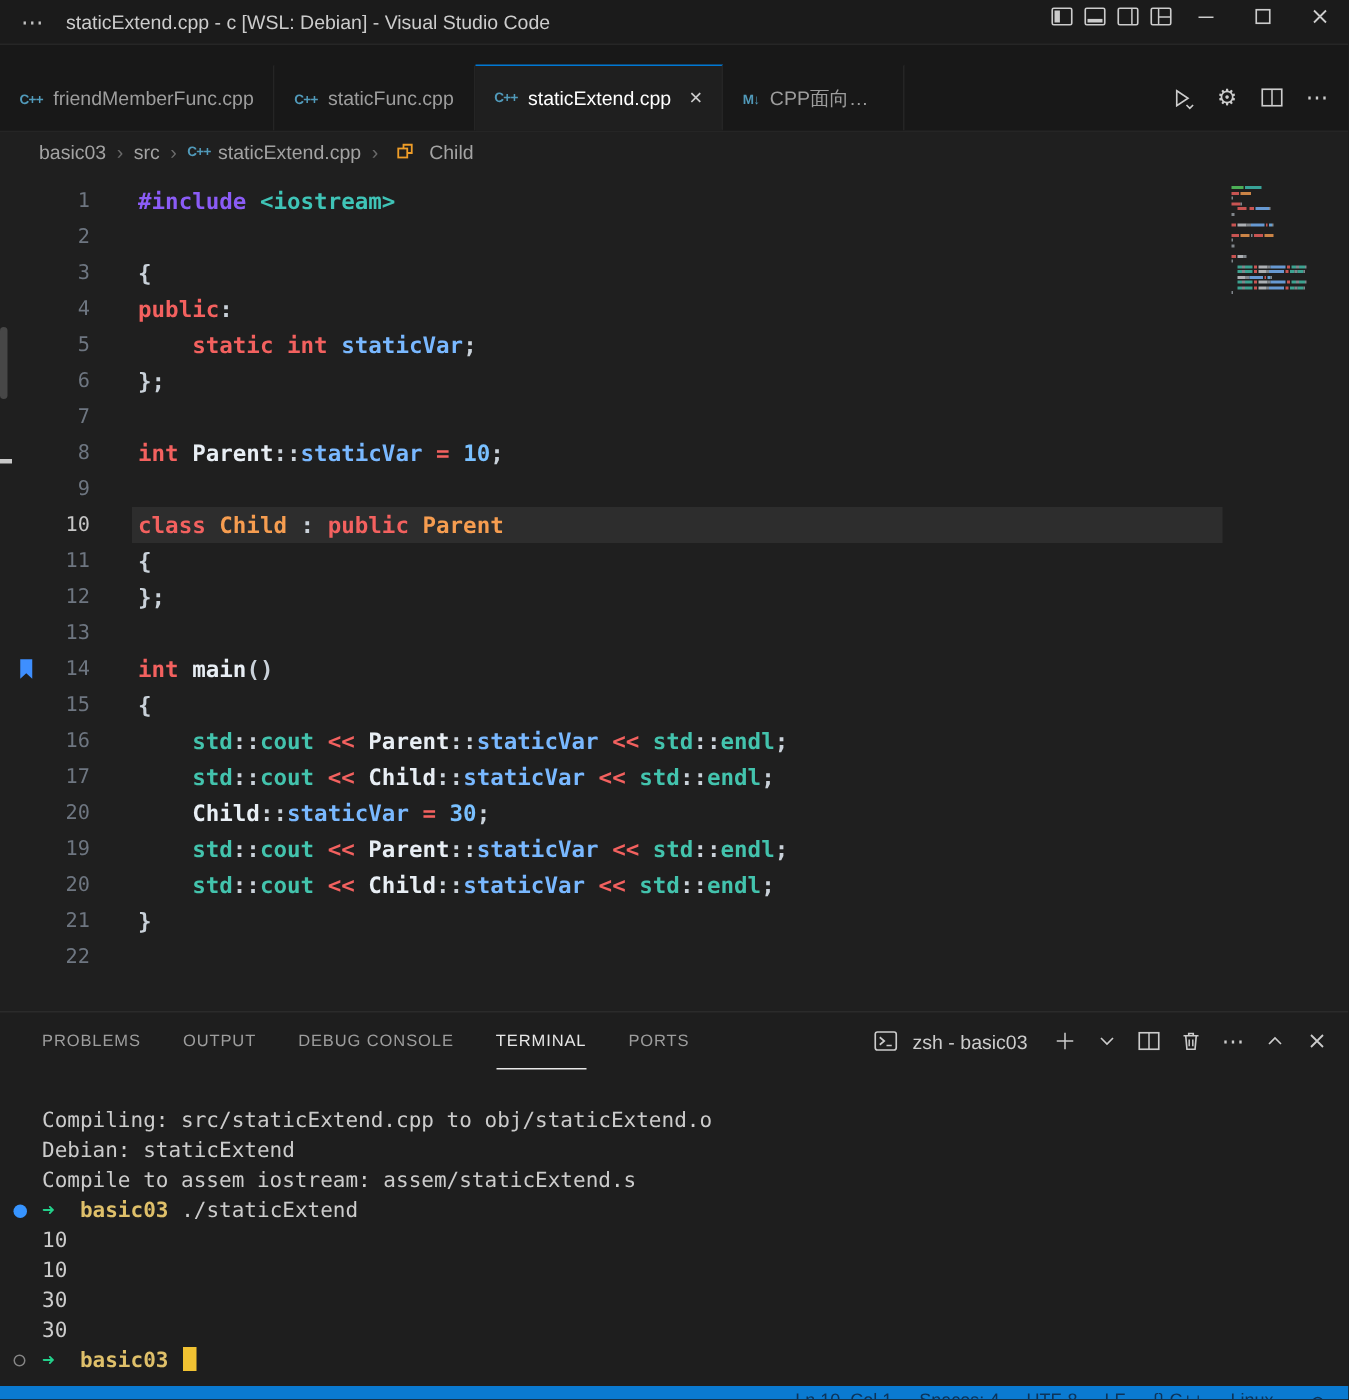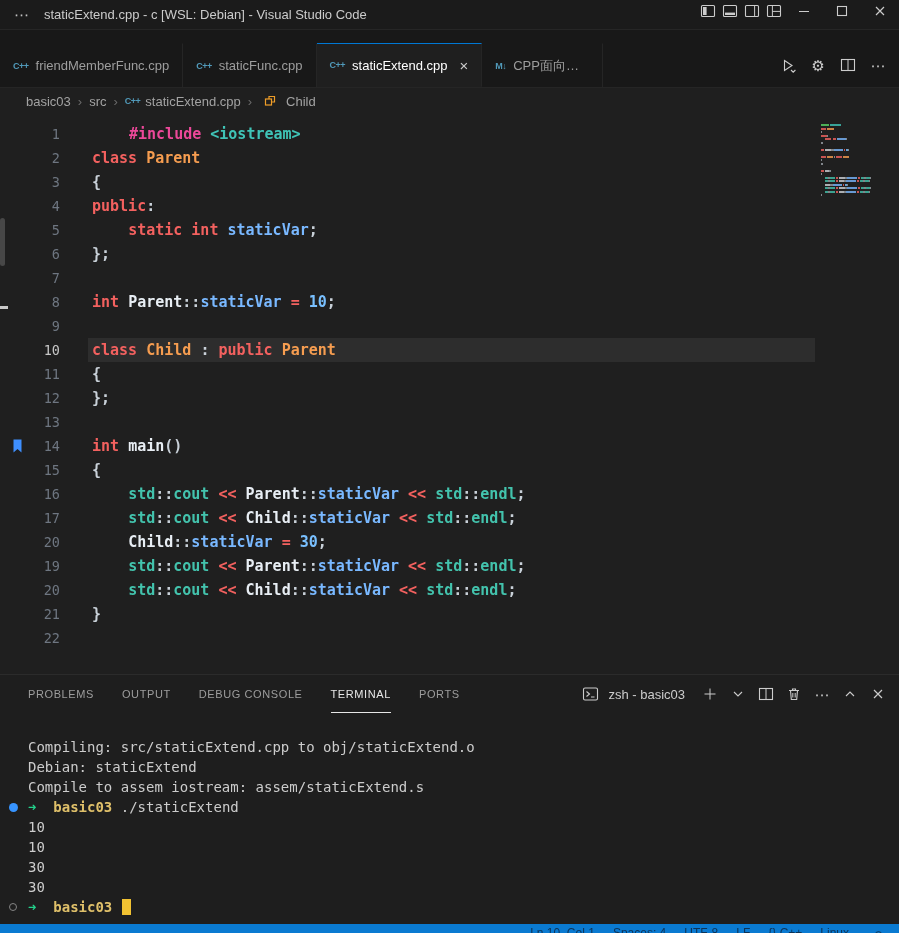--- a/index.html
+++ b/index.html
@@ -44,21 +44,21 @@
   .ln { flex:0 0 60px; text-align:right; color:#6e7681; font-size:13.5px; position:relative; }
   .row.active .ln { color:#c6c6c6; }
   .code { padding-left:32px; white-space:pre; font-weight:bold; }
   .bookmark { position:absolute; left:12px; top:5px; }
 
   .tk-r { color:#f3615f; }   
   .tk-o { color:#f69d50; }   
   .tk-b { color:#79b8ff; }   
   .tk-n { color:#79c0ff; }   
   .tk-t { color:#43c3ad; }   
-  .tk-g { color:#ec4899;margin-left:37px; }   
+  .tk-g { color:#8b5cf6; }   
   .tk-s { color:#3fc4b7; }   
   .tk-p { color:#c9d1d9; }   
   .tk-w { color:#e8eef4; }   
 
   .minimap { position:absolute; top:10px; right:20px; width:58px; }
   .mm-line { display:flex; height:2px; margin-bottom:1.5px; }
   .mm-tok { height:2px; opacity:.8; }
 
   .edge-thumb { position:absolute; left:0; top:104px; width:5px; height:48px; background:#474747; border-radius:2.5px; }
   .edge-dash  { position:absolute; left:0; top:192px; width:8px; height:3px; background:#c8c8c8; }
@@ -214,21 +214,20 @@
   <div class="editor">
     <span class="edge-thumb"></span>
     <span class="edge-dash"></span>
     <div class="lines" id="lines">
         <div class="row">
           <span class="ln">1</span>
           <span class="code"><span class="tk-g">#include</span><span class="tk-p"> </span><span class="tk-s">&lt;iostream&gt;</span></span>
         </div>
         <div class="row">
           <span class="ln">2</span>
-          <span class="code"><span class="tk-r">class</span><span class="tk-p"> </span><span class="tk-o">Parent</span></span>
         </div>
         <div class="row">
           <span class="ln">3</span>
           <span class="code"><span class="tk-p">{</span></span>
         </div>
         <div class="row">
           <span class="ln">4</span>
           <span class="code"><span class="tk-r">public</span><span class="tk-p">:</span></span>
         </div>
         <div class="row">

